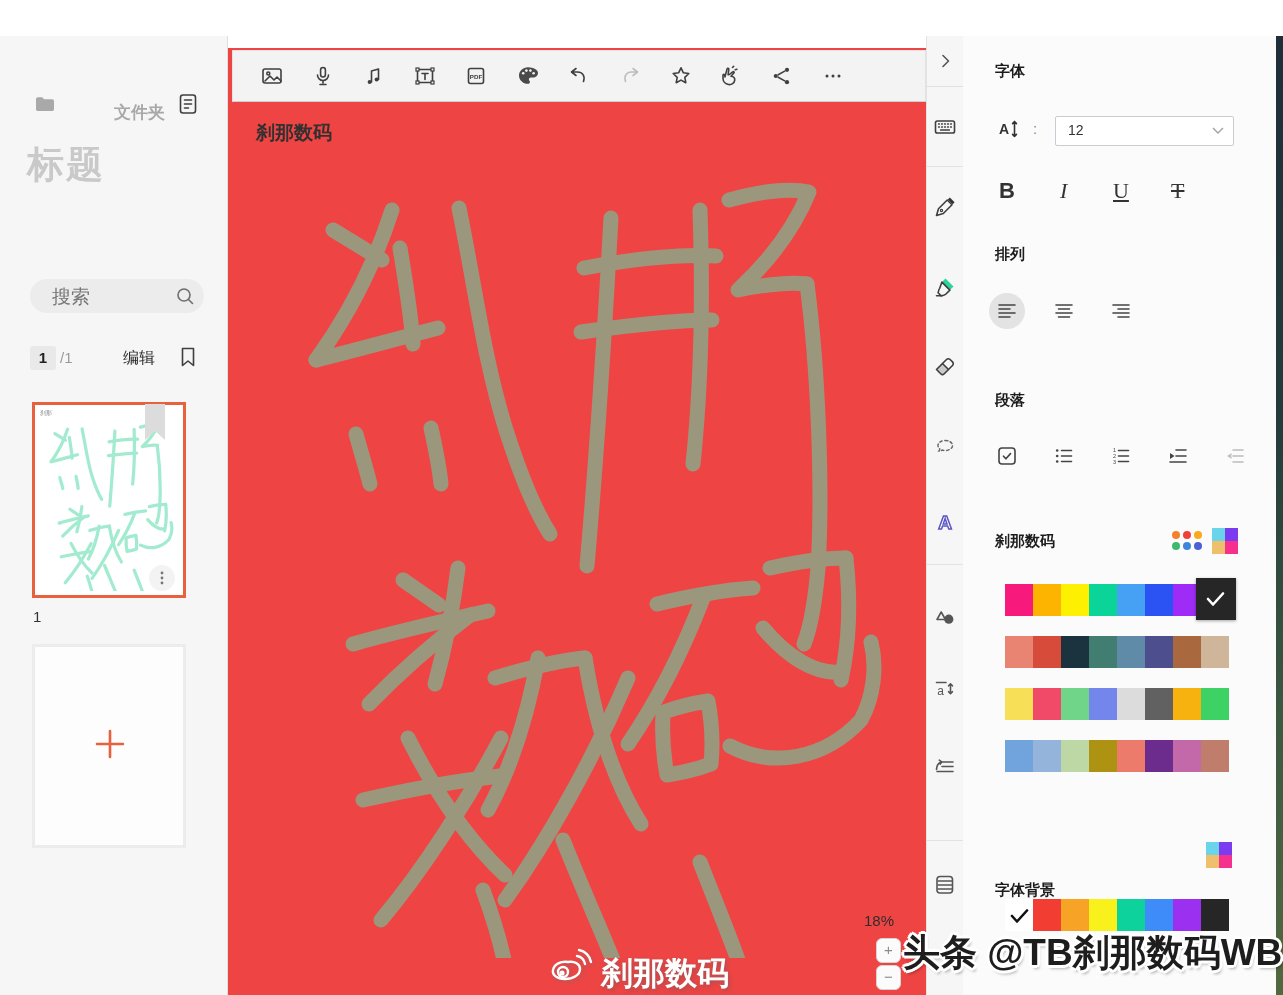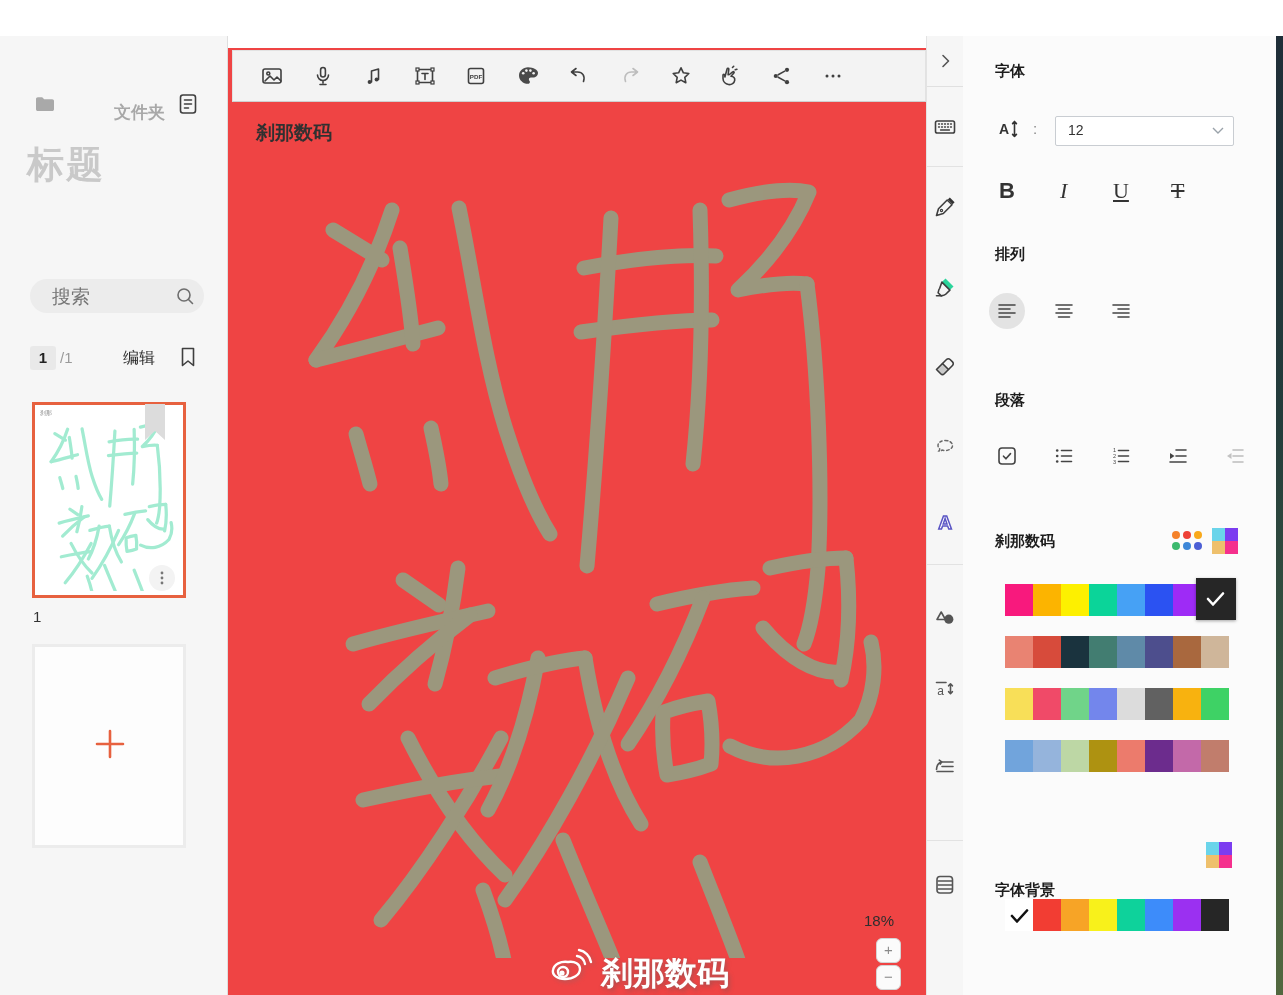--- a/index.html
+++ b/index.html
@@ -400,13 +400,14 @@
         <div class="swatch" style="background: rgb(155, 48, 241);"></div>
         <div class="swatch" style="background: rgb(38, 38, 38);"></div>
       </div>
     <svg class="abs" style="left:45px;top:868px;" width="24" height="24">
       <path d="M4,12 l5,5.5 10,-11" fill="none" stroke="#111" stroke-width="2.6" stroke-linecap="round" stroke-linejoin="round"></path>
     </svg>
   </div>
 
   <div class="abs" style="left:1276px;top:36px;width:7px;height:959px;background:linear-gradient(180deg,#1f2e38 0%,#233c3b 40%,#3c5941 72%,#52683f 100%);"></div>
 
+  <div class="abs wm-corner" style="left:903px;top:928px;z-index:50;">头条 @TB刹那数码WB</div>
 </div>
 
 </body></html>

